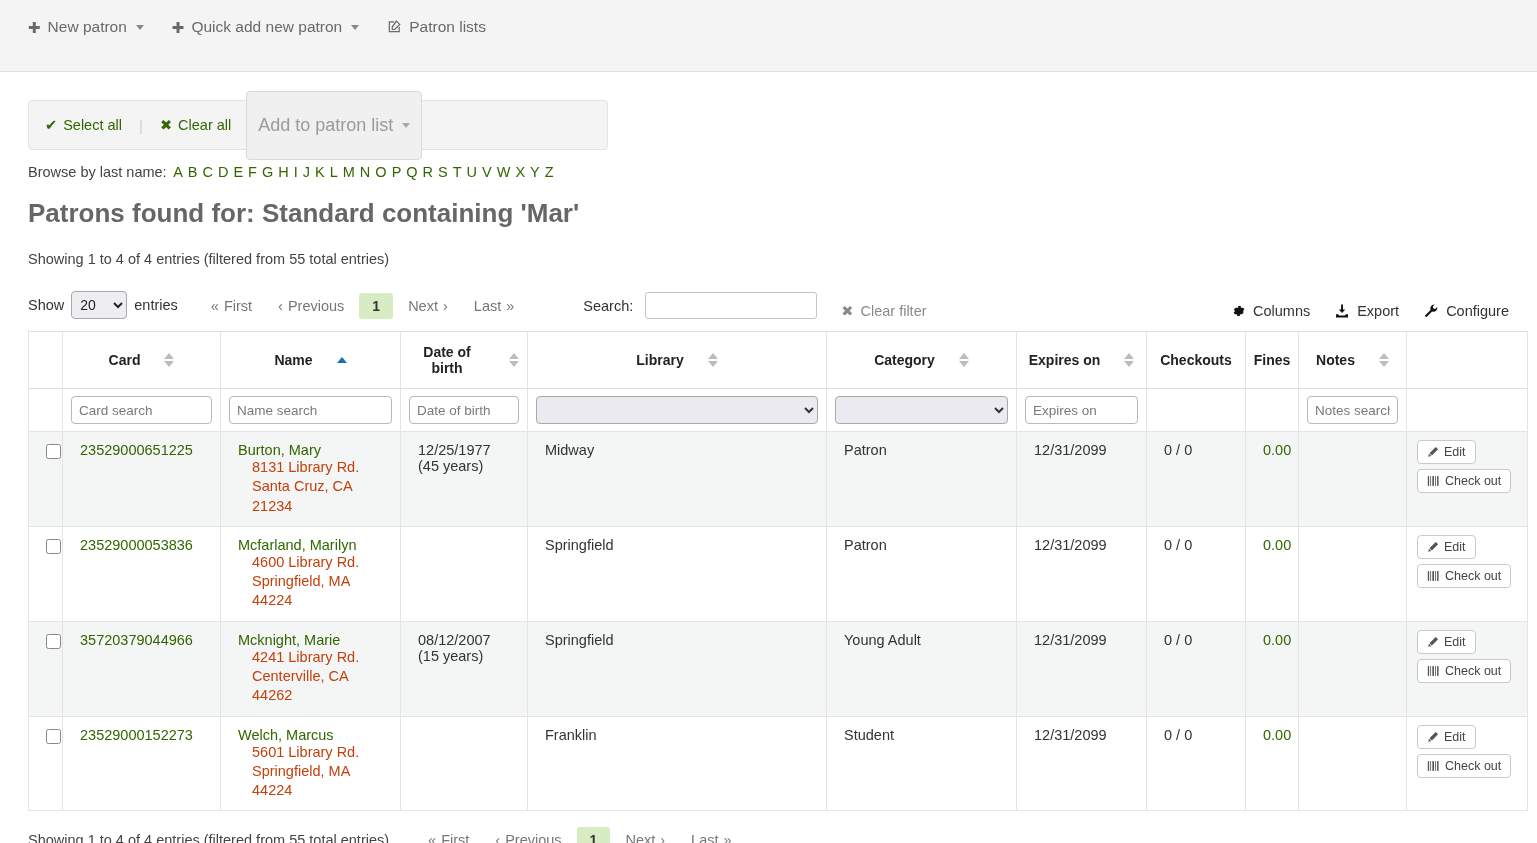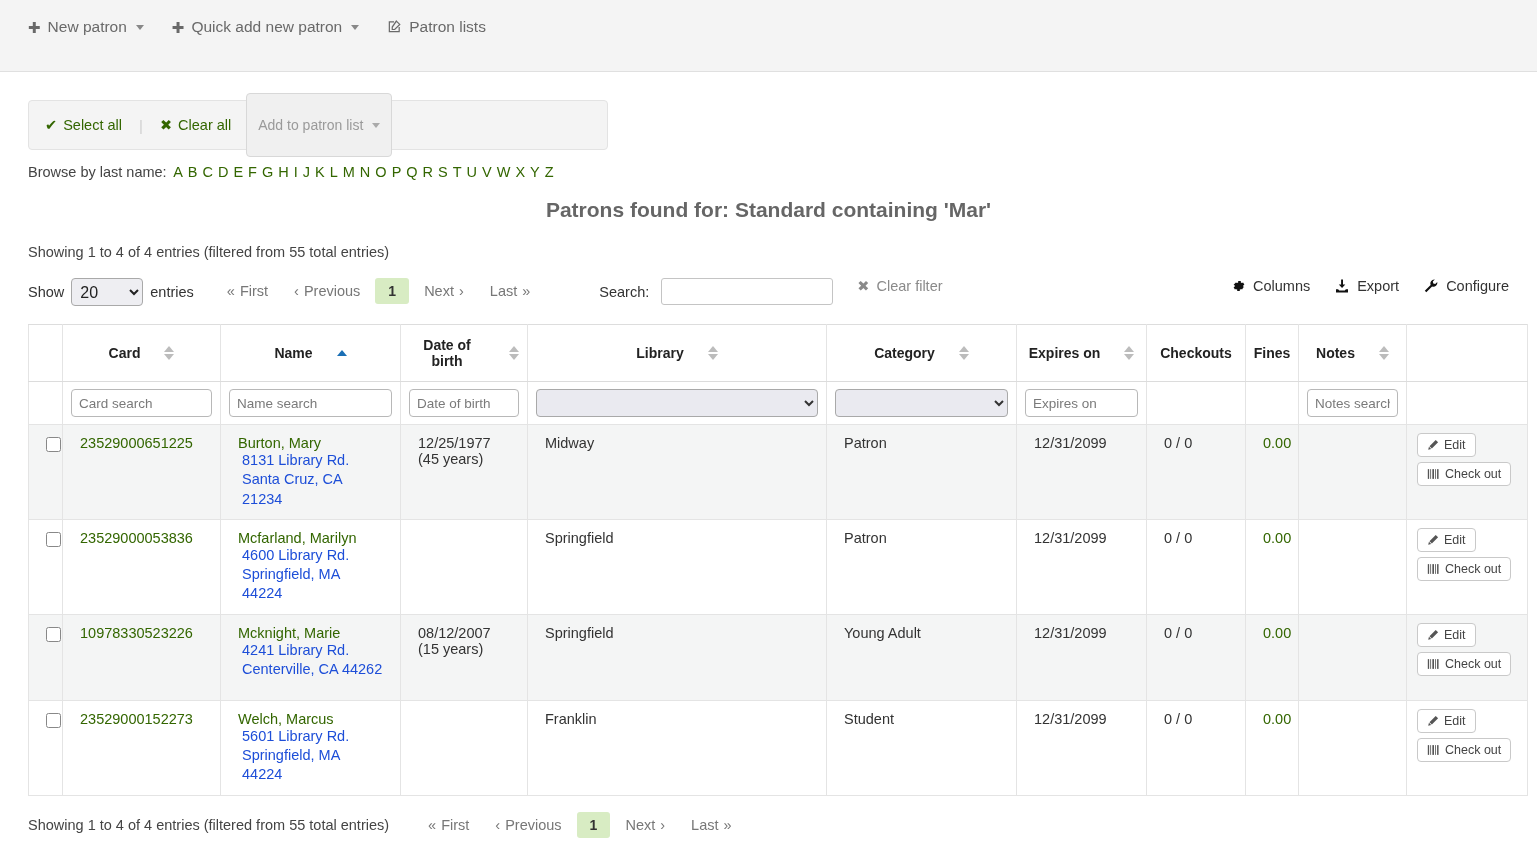--- a/index.html
+++ b/index.html
@@ -69,21 +69,21 @@
   }
   .vdiv { color: #cfcfcf; font-size: 15px; padding: 0 2px; }
   .btn-disabled {
     display: inline-flex;
     align-items: center;
     gap: 7px;
     background: #f0f0f0;
     border: 1px solid #d8d8d8;
     border-radius: 4px;
     color: #9a9a9a;
-    font-size: 14px;
+    font-size: 18px;
     padding: 23px 11px;
     cursor: default;
     white-space: nowrap;
   }
   .btn-disabled .caret {
     border-top-color: #aaa;
   }
 
   
   #browse {
@@ -98,50 +98,49 @@
   #browse a {
     color: #336600;
     text-decoration: none;
     padding: 0 2.5px;
     cursor: pointer;
   }
 
   
   #page-title {
     margin: 18px 0 0 0;
-    font-size: 21px;
+    font-size: 26px;
     font-weight: bold;
     color: #666666;
-    text-align: center;
   }
   #entries-top {
     margin-top: 22px;
     font-size: 14.5px;
     color: #444;
   }
 
   
   #controls {
     margin-top: 18px;
     display: flex;
-    align-items: flex-start;
+    align-items: flex-end;
     height: 34px;
     position: relative;
   }
   .ctl-group { display: flex; align-items: center; gap: 7px; font-size: 14.5px; color: #333; }
   #len-select {
     font-family: "Liberation Sans", sans-serif;
-    font-size: 16px;
+    font-size: 14px;
     padding: 3px 4px;
     border: 1px solid #a9a9a9;
     border-radius: 4px;
     background: #eeeef2;
     color: #222;
     height: 28px;
-    width: 72px;
+    width: 56px;
   }
   .pager { display: flex; align-items: center; gap: 4px; margin-left: 22px; }
   .pg {
     color: #777777;
     font-size: 14.5px;
     padding: 5px 11px;
     cursor: pointer;
     white-space: nowrap;
     display: inline-flex;
     align-items: center;
@@ -278,21 +277,21 @@
   #patron-table tbody tr.data-row td {
     padding: 10px 17px;
     font-size: 14.5px;
     color: #333;
     background: #ffffff;
     height: 86px;
   }
   #patron-table tbody tr.data-row.odd td { background: #f4f5f5; }
   .cardlink { color: #336600; text-decoration: none; cursor: pointer; }
   .namelink { color: #336600; text-decoration: none; cursor: pointer; display: block; }
-  .addr { margin-left: 4px; line-height: 1.33; color: #1d4ed8; }
+  .addr { margin-left: 14px; line-height: 1.33; color: #c2410c; }
   .fines { color: #336600; text-align: right; display: block; }
   .ckbox {
     width: 15px; height: 15px;
     border: 1.5px solid #888;
     border-radius: 2.5px;
     background: #fff;
     display: block;
     margin: 2px auto 0 auto;
     cursor: pointer;
   }
@@ -636,21 +635,21 @@
                   <rect x="12.4" y="1" width="1.8" height="12"></rect>
                 </svg>
               </span>
               <span>Check out</span>
             </span></td>
         </tr>
         <tr class="data-row odd">
           <td class="c-check">
             <span class="ckbox"></span>
           </td>
-          <td class="c-card"><a class="cardlink">10978330523226</a></td>
+          <td class="c-card"><a class="cardlink">35720379044966</a></td>
           <td class="c-name">
             <a class="namelink">Mcknight, Marie</a>
             <div class="addr">
               <div>4241 Library Rd.</div>
               <div>Centerville, CA 44262</div>
             </div>
           </td>
           <td class="c-date">08/12/2007 (15 years)</td>
           <td class="c-lib">Springfield</td>
           <td class="c-cat">Young Adult</td>

